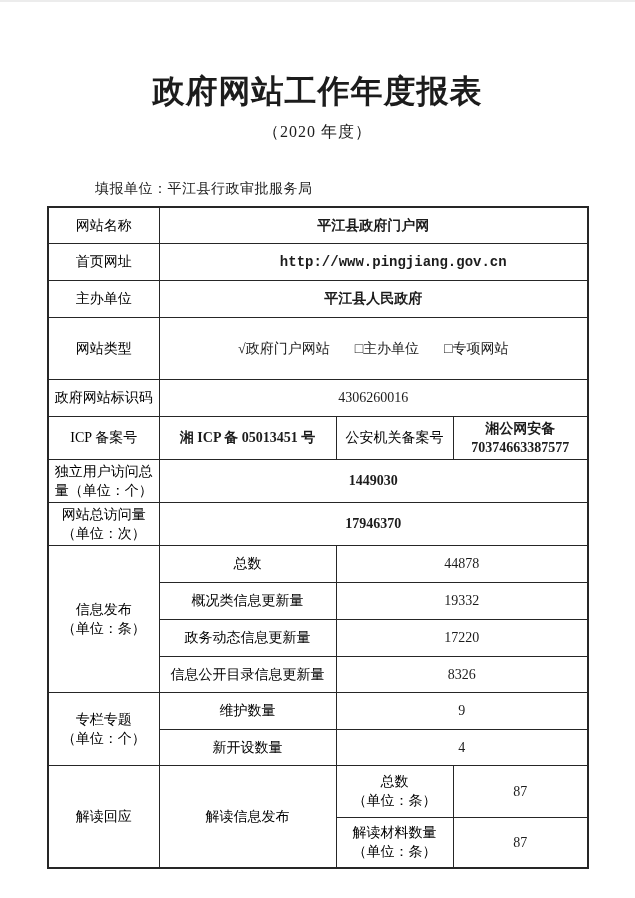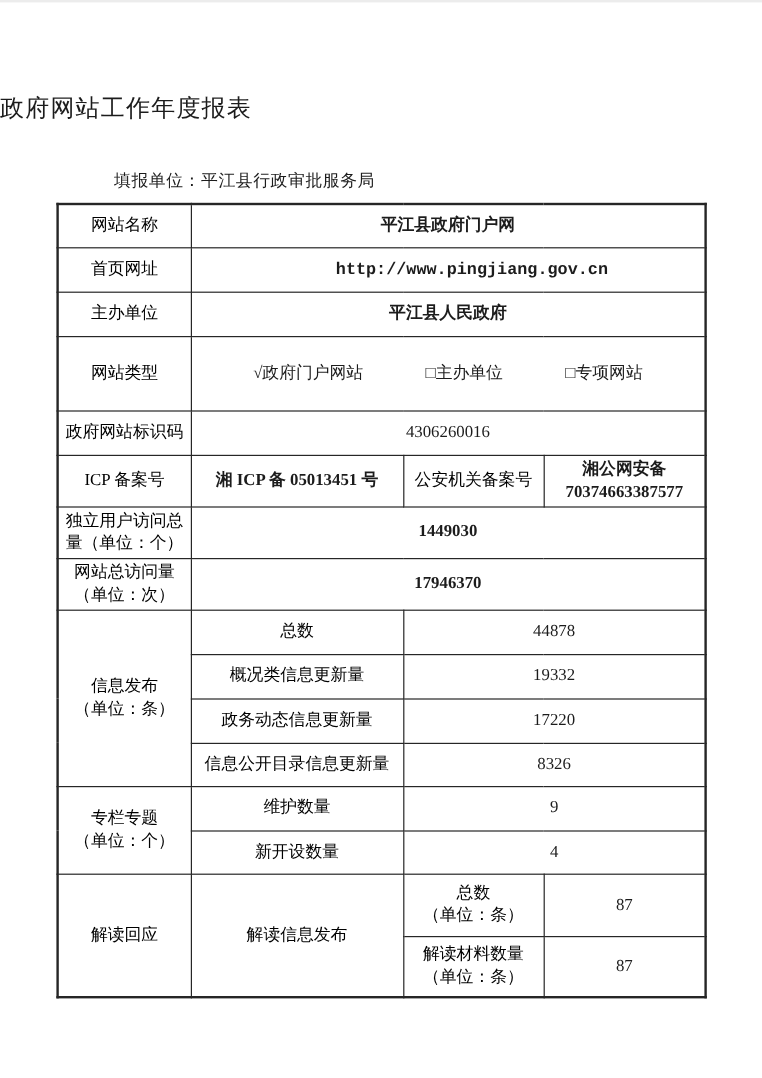--- a/index.html
+++ b/index.html
@@ -12,22 +12,23 @@
   }
   .page{
     position:relative;
     width:635px;height:898px;
     background:#ffffff;
     border-top:2px solid #ececec;
     box-sizing:border-box;
   }
   .doc-title{
     padding-top:74px;
-    font-size:20px;
-    font-weight:normal;
+    text-align:center;
+    font-size:32px;
+    font-weight:bold;
     letter-spacing:1px;
     line-height:30px;
   }
   .doc-subtitle{
     margin-top:15px;
     text-align:center;
     font-size:16px;
     letter-spacing:1px;
     line-height:22px;
   }
@@ -59,30 +60,31 @@
   .mono{
     font-family:"Liberation Mono","DejaVu Sans Mono",monospace;
     font-weight:bold;
     font-size:14px;
     letter-spacing:0px;
     margin-left:40px;
   }
   .type-options{
     display:flex;
     justify-content:center;
-    gap:52px;
+    gap:25px;
   }
   .type-option{white-space:nowrap;}
 </style>
 </head>
 <body>
 
 <div class="page">
 
   <div class="doc-title">政府网站工作年度报表</div>
+  <div class="doc-subtitle">（2020 年度）</div>
 
   <div class="reporting-unit"><span>填报单位：</span><span>平江县行政审批服务局</span></div>
 
   <table class="report">
     <colgroup>
       <col style="width:111px">
         <col style="width:177px">
         <col style="width:117px">
         <col style="width:135px">
     </colgroup>

